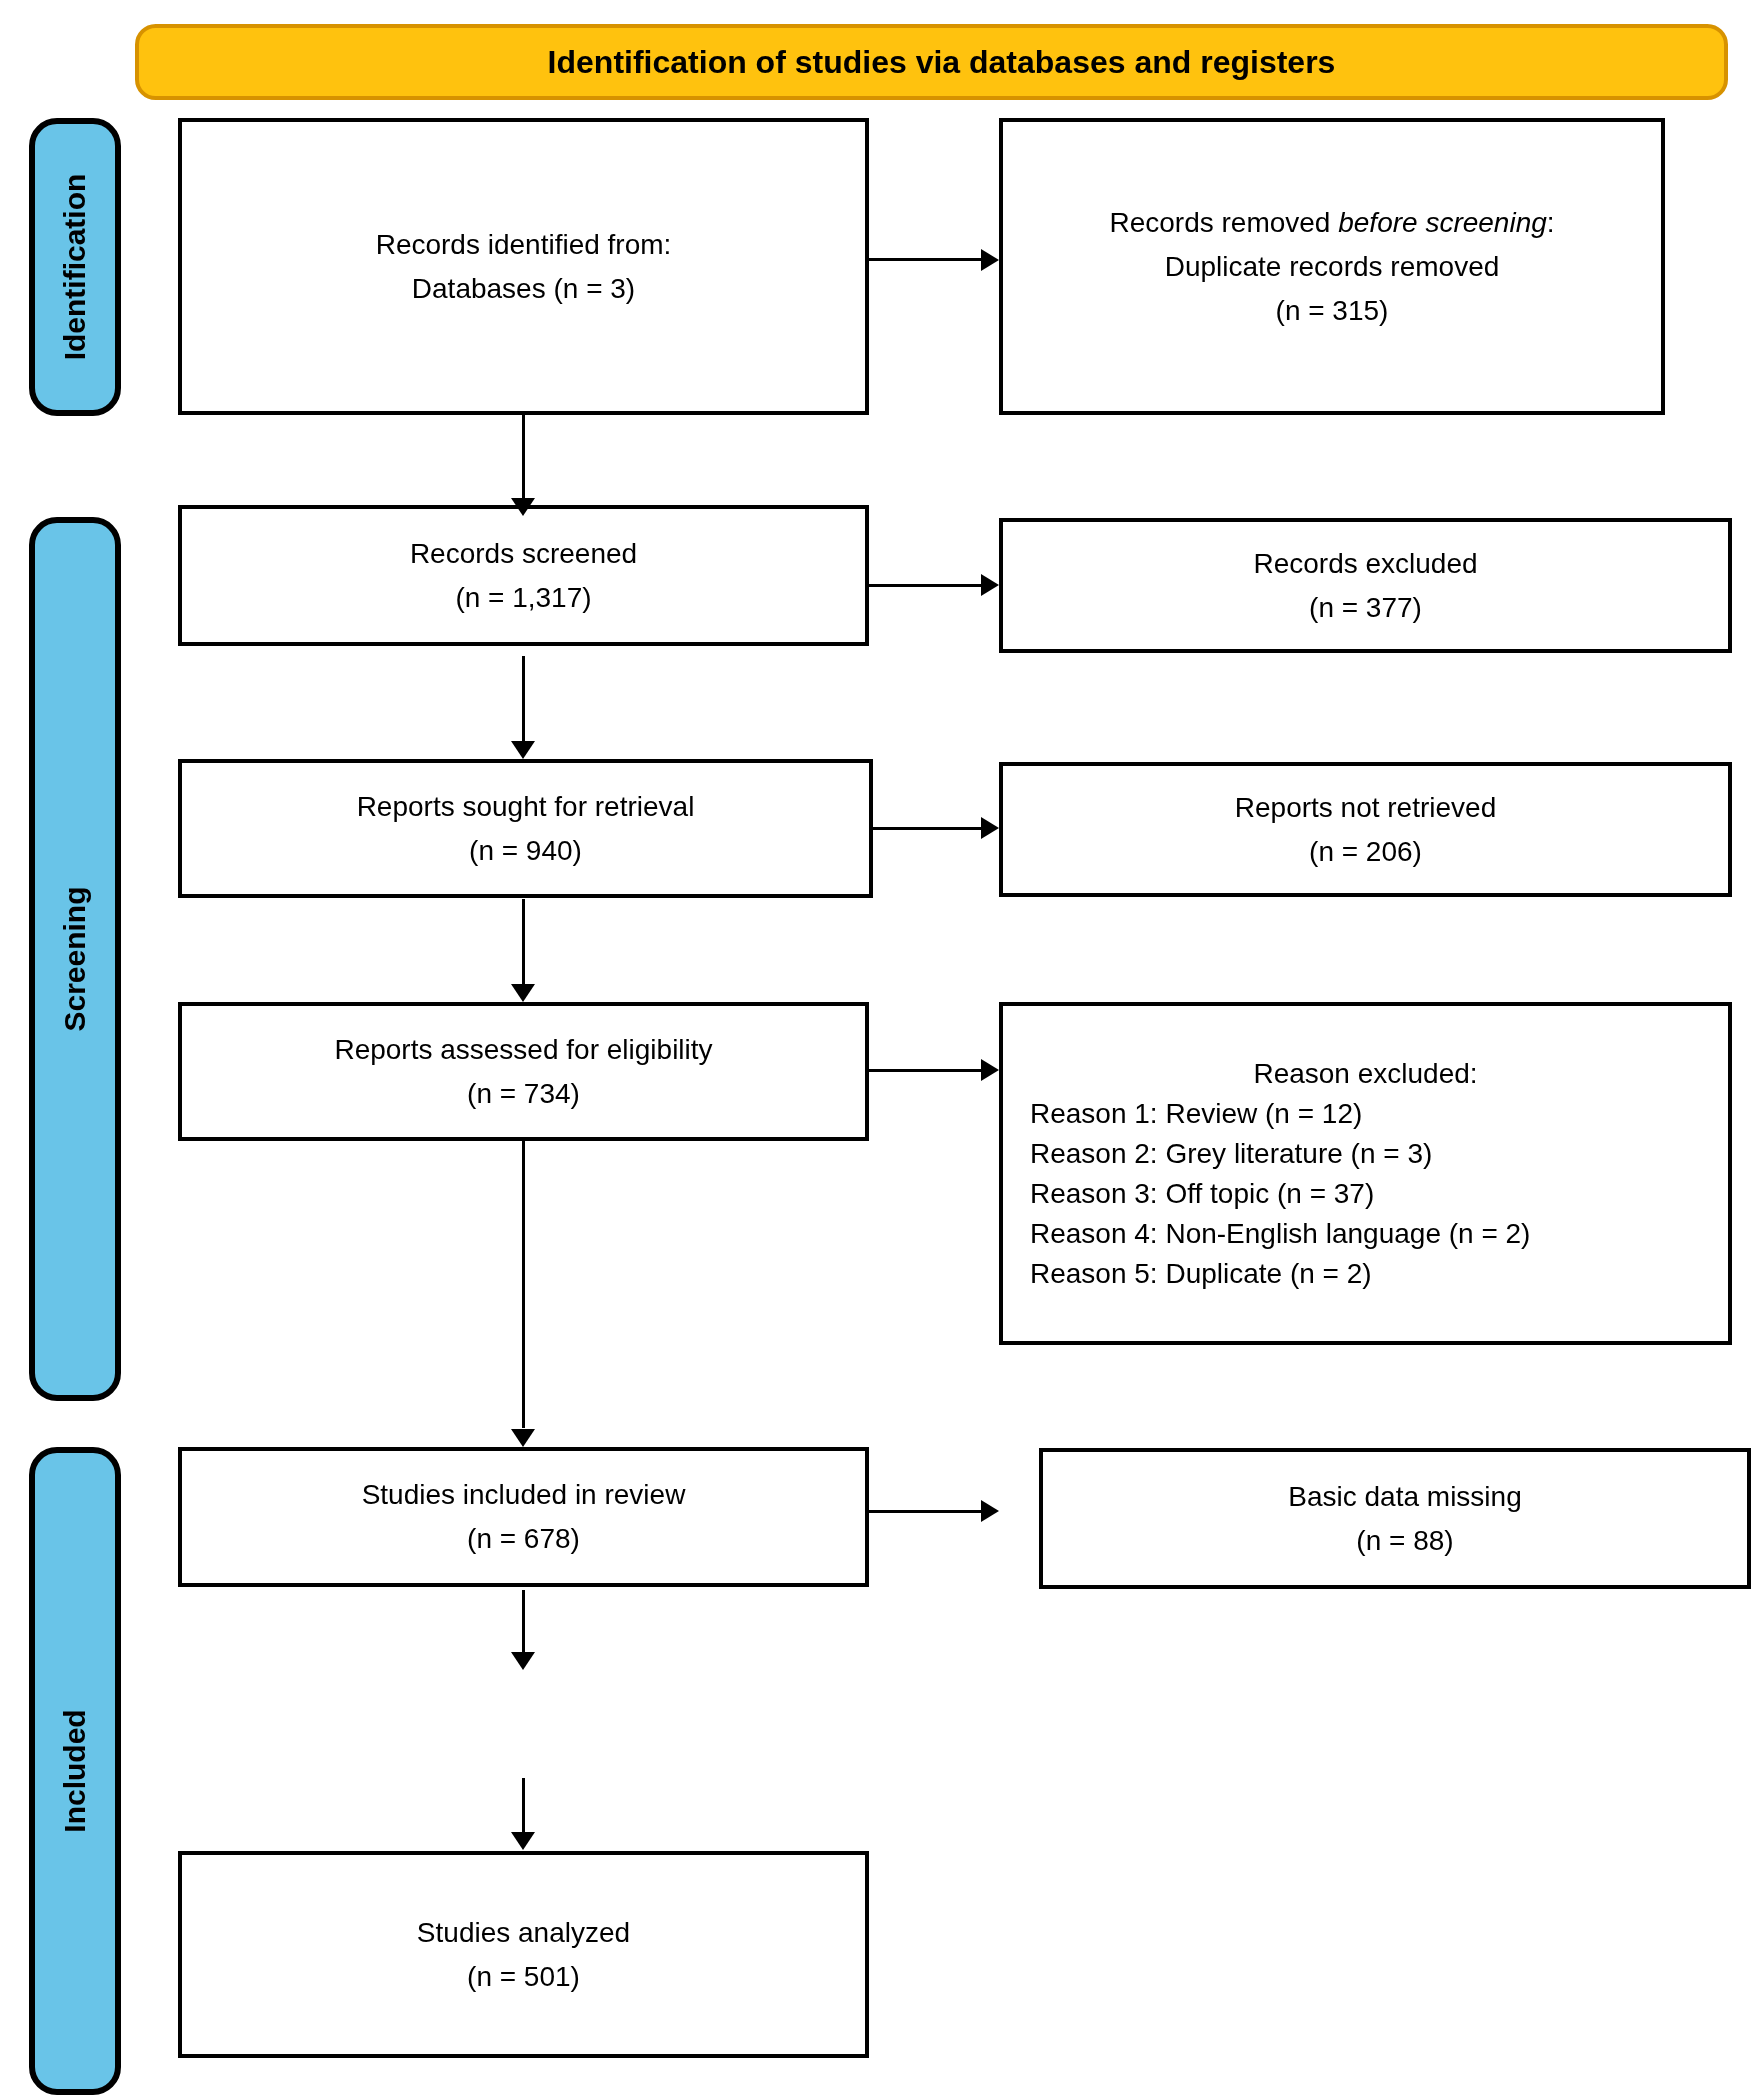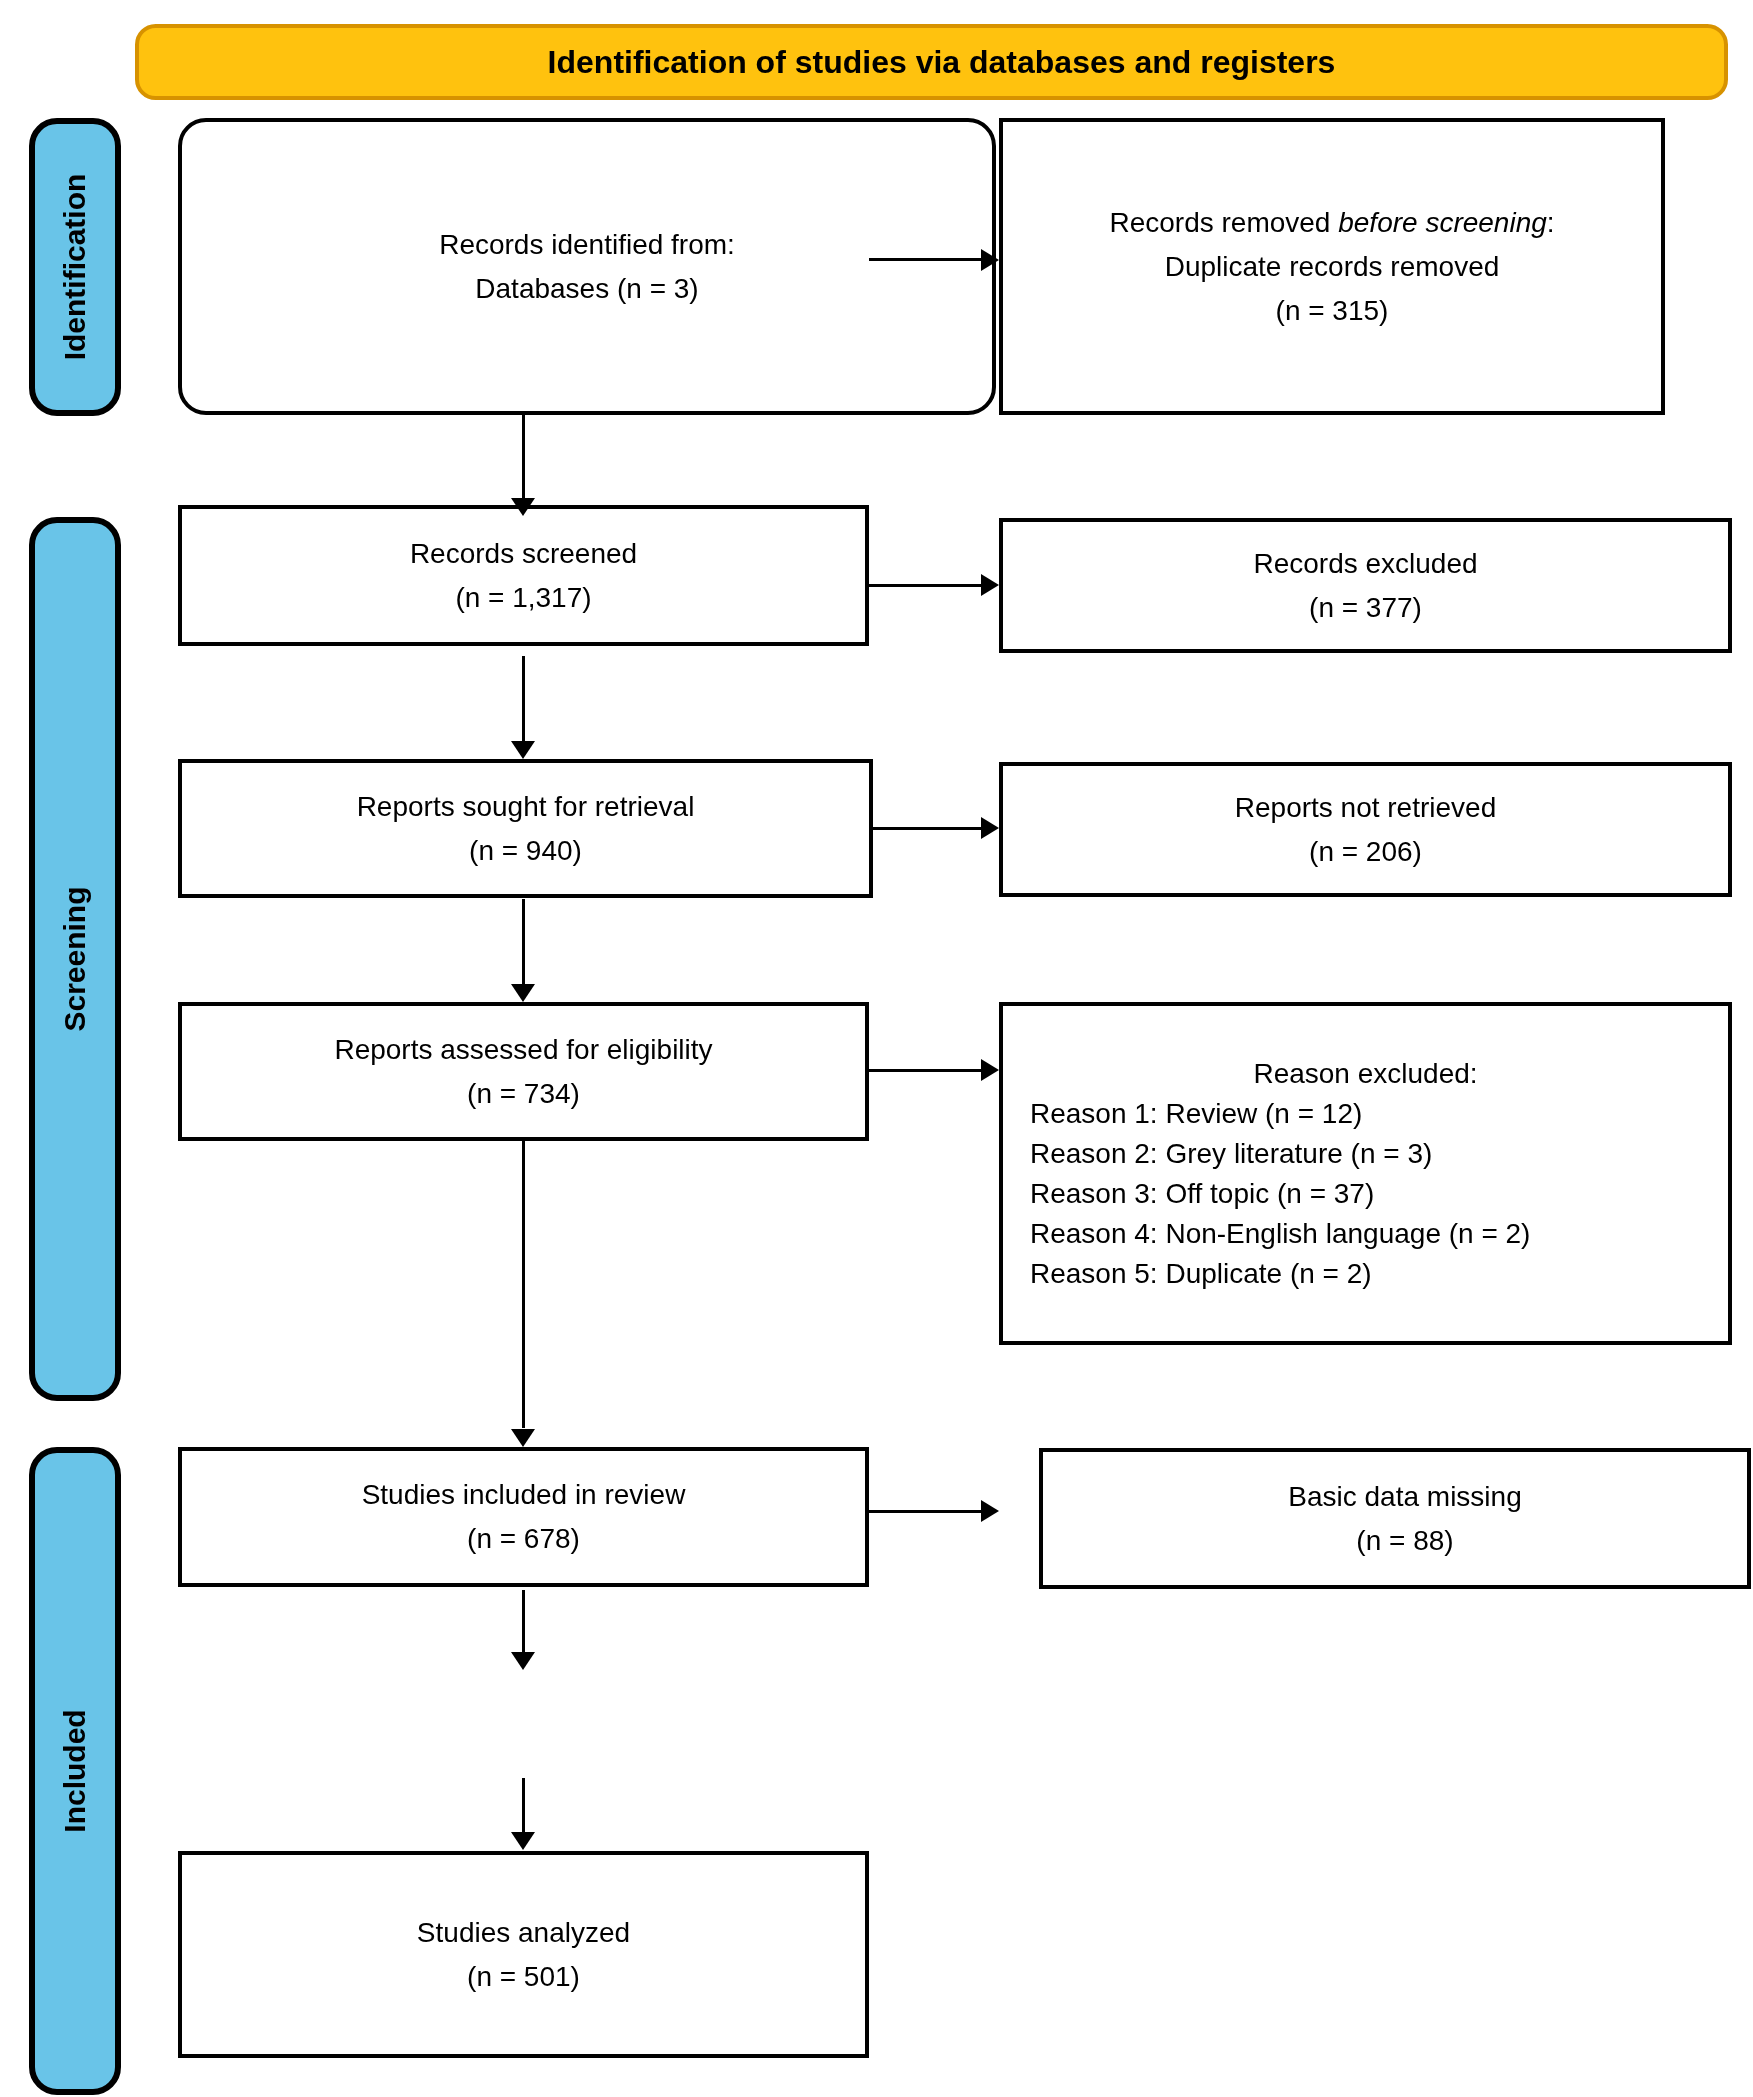--- a/index.html
+++ b/index.html
@@ -78,21 +78,21 @@
   <div class="stage" style="top:118px;height:298px;">
     <span>Identification</span>
   </div>
   <div class="stage" style="top:517px;height:884px;">
     <span>Screening</span>
   </div>
   <div class="stage" style="top:1447px;height:648px;">
     <span>Included</span>
   </div>
 
-  <div class="fbox" style="left:178px;top:118px;width:818px;height:297px;border-radius:28px;">
+  <div class="fbox" style="left:178px;top:118px;width:691px;height:297px;">
     <div>Records identified from:</div>
     <div>Databases (n = 3)</div>
   </div>
   <div class="fbox" style="left:999px;top:118px;width:666px;height:297px;">
     <div>
       <span>Records removed </span><span class="it">before screening</span><span>:</span>
     </div>
     <div>Duplicate records removed</div>
     <div>(n = 315)</div>
   </div>

